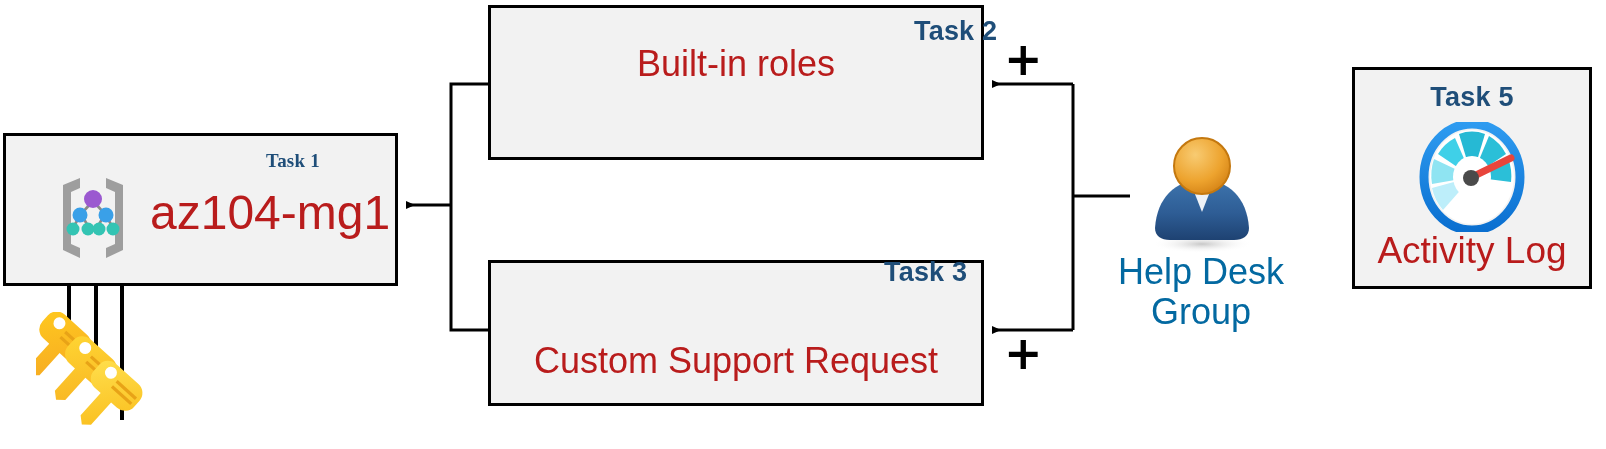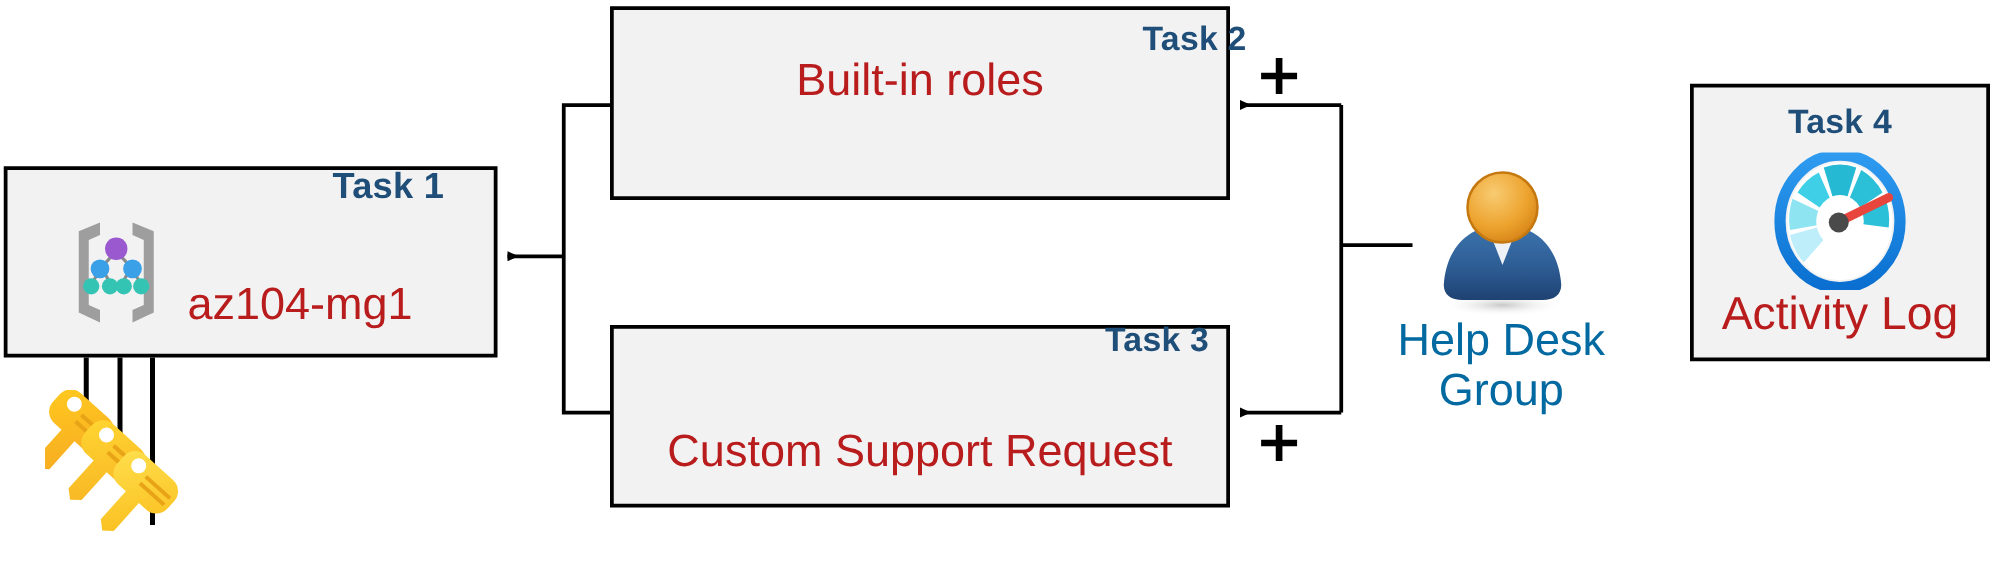--- a/index.html
+++ b/index.html
@@ -86,22 +86,22 @@
     </g>
 
     <g stroke="#000" stroke-width="4" fill="none">
       <path d="M69,340 L69,245" marker-end="url(#arrowU)"></path>
       <path d="M96,386 L96,243" marker-end="url(#arrowU)"></path>
       <path d="M122,420 L122,258" marker-end="url(#arrowU)"></path>
     </g>
   </svg>
 
   <div class="task-box" style="left:3px; top:133px; width:395px; height:153px;"></div>
-  <div class="task-label" style="left:266px; top:133px; font-size:29px;">Task 1</div>
-  <div class="box-text" style="left:150px; top:185px; font-size:36px;margin-top:37px;">az104-mg1</div>
+  <div class="task-label" style="left:266px; top:150px; font-size:19px;font-family:Liberation Serif, serif;">Task 1</div>
+  <div class="box-text" style="left:150px; top:185px; font-size:48px;">az104-mg1</div>
 
   <svg style="position:absolute; left:47px; top:172px; width:92px; height:96px;" viewBox="0 0 92 96">
     <g fill="#9e9e9e">
       <path d="M33,6 L16,13 L16,78 L33,86 L33,76 L24,72 L24,20 L33,16 Z"></path>
     </g>
     <g fill="#9e9e9e">
       <path d="M59,6 L76,13 L76,78 L59,86 L59,76 L68,72 L68,20 L59,16 Z"></path>
     </g>
     <g stroke="#8a8a8a" stroke-width="2.6" fill="none">
       <path d="M46,29 L34,42"></path>
@@ -188,21 +188,21 @@
     <path d="M71,44 C44,44 26,62 24,92 C24,100 30,104 39,104 L103,104 C112,104 118,100 118,92 C116,62 98,44 71,44 Z" fill="url(#bodyg)" stroke="#163css" stroke-width="0"></path>
     <path d="M60,48 L71,76 L82,48 L76,44 L66,44 Z" fill="#eef2f7"></path>
     <circle cx="71" cy="30" r="28" fill="url(#headg)" stroke="#c4780f" stroke-width="2"></circle>
   </svg>
   <div class="person-caption" style="left:1081px; top:252px; width:240px; font-size:36px;">
     <div>Help Desk</div>
     <div>Group</div>
   </div>
 
   <div class="task-box" style="left:1352px; top:67px; width:240px; height:222px;"></div>
-  <div class="task-label" style="left:1384px; top:82px; width:176px; text-align:center; font-size:27px;">Task 4</div>
+  <div class="task-label" style="left:1384px; top:82px; width:176px; text-align:center; font-size:27px;">Task 5</div>
 
   <svg style="position:absolute; left:1407px; top:122px; width:130px; height:110px;" viewBox="0 0 130 110">
     <defs>
       <linearGradient id="ringg" x1="0" y1="0" x2="0" y2="1">
         <stop offset="0" stop-color="#2e9bf0"></stop>
         <stop offset="1" stop-color="#0a6fd0"></stop>
       </linearGradient>
     </defs>
     <ellipse cx="65" cy="55" rx="48" ry="53" fill="none" stroke="url(#ringg)" stroke-width="9"></ellipse>
     <ellipse cx="65" cy="55" rx="42" ry="47" fill="#ffffff"></ellipse>

